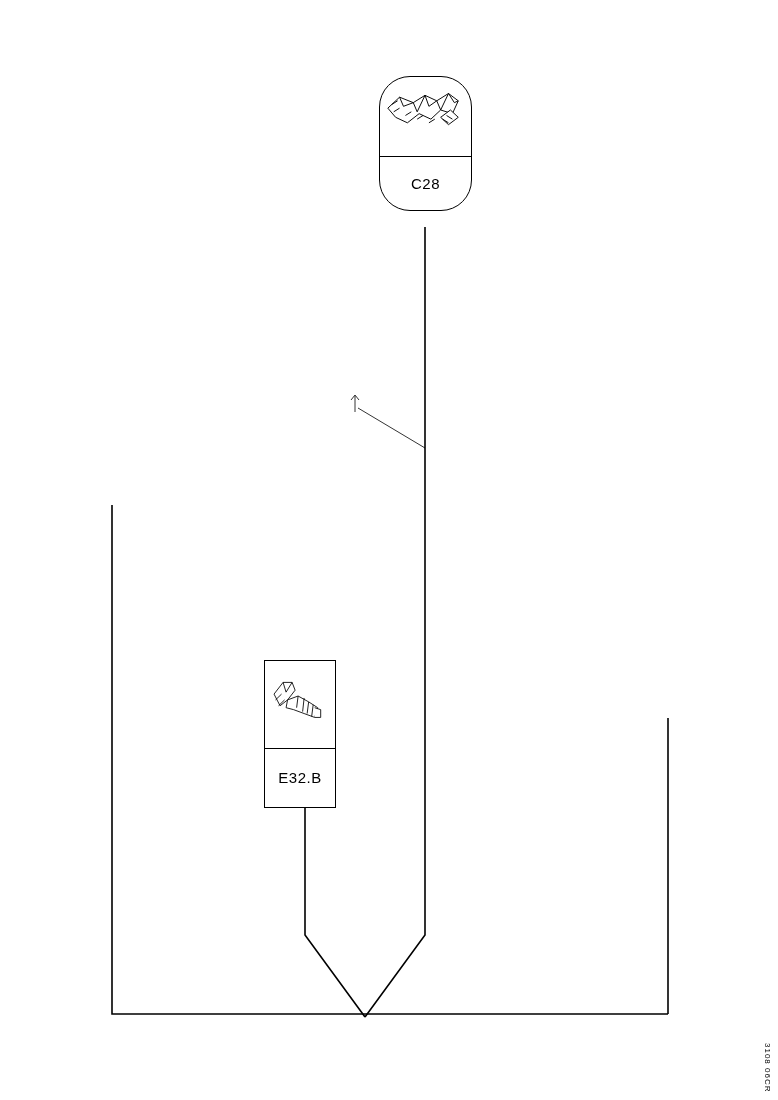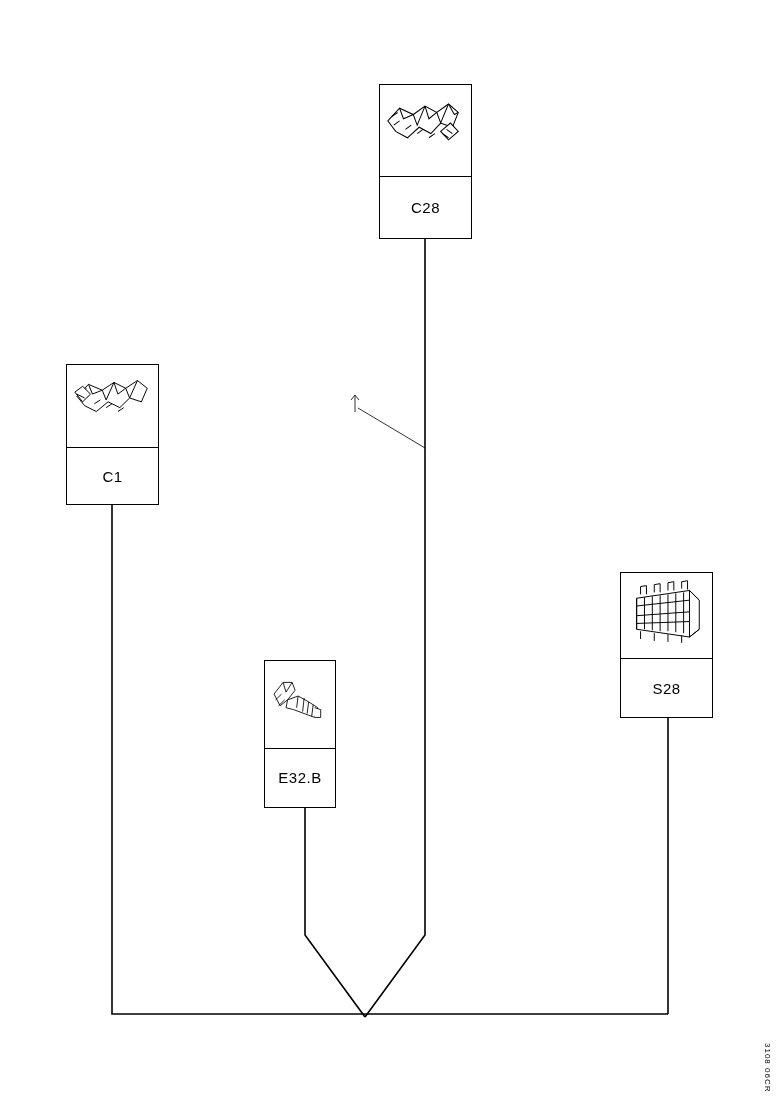--- a/index.html
+++ b/index.html
@@ -78,72 +78,40 @@
     <path d="M 112 505 L 112 1014 L 668 1014" fill="none" stroke="#000" stroke-width="1.6"></path>
 
     <path d="M 668 718 L 668 1014" fill="none" stroke="#000" stroke-width="1.6"></path>
 
     <path d="M 305 808 L 305 935 L 365 1017" fill="none" stroke="#000" stroke-width="1.6"></path>
 
     <path d="M 358 408 L 425 448" fill="none" stroke="#000" stroke-width="0.8"></path>
     <path d="M 355 396 L 355 412 M 351 400 L 355 395 L 359 400" fill="none" stroke="#000" stroke-width="0.8"></path>
   </svg>
 
-  <div class="node" style="left:379px; top:84px; width:93px; height:155px;">
+  <div class="node" style="left:379px; top:76px; width:93px; height:135px;border-radius:31px;">
     <div class="node-icon">
       <svg viewBox="0 0 93 86" preserveAspectRatio="none">
         <g stroke="#000" stroke-width="1" fill="none">
           <path d="M8 34 L20 22 L34 28 L46 20 L58 26 L70 18 L80 26 L74 40 L62 36 L52 46 L40 40 L28 50 L16 44 Z" fill="#fff"></path>
           <path d="M20 22 L24 32 L34 28"></path>
           <path d="M34 28 L38 38 L46 20"></path>
           <path d="M46 20 L50 32 L58 26"></path>
           <path d="M58 26 L62 36 L70 18"></path>
           <path d="M70 18 L76 28 L80 26"></path>
           <path d="M12 30 L18 26 M14 38 L20 34 M26 42 L32 38 M38 46 L44 42 M50 50 L56 46"></path>
           <path d="M62 44 L72 36 L80 44 L70 52 Z" fill="#fff"></path>
           <path d="M64 46 L70 50 M68 42 L74 46"></path>
         </g>
       </svg>
     </div>
     <div class="node-label">C28</div>
   </div>
 
-  <div class="node" style="left:66px; top:364px; width:93px; height:141px;">
-    <div class="node-icon">
-      <svg viewBox="0 0 93 85" preserveAspectRatio="none">
-        <g stroke="#000" stroke-width="1" fill="none">
-          <path d="M10 32 L22 20 L36 26 L48 18 L60 24 L72 16 L82 24 L76 38 L64 34 L54 44 L42 38 L30 48 L18 42 Z" fill="#fff"></path>
-          <path d="M22 20 L26 30 L36 26"></path>
-          <path d="M36 26 L40 36 L48 18"></path>
-          <path d="M48 18 L52 30 L60 24"></path>
-          <path d="M60 24 L64 34 L72 16"></path>
-          <path d="M14 28 L20 24 M16 36 L22 32 M28 40 L34 36 M40 44 L46 40 M52 48 L58 44"></path>
-          <path d="M8 28 L16 22 L24 30 L16 38 Z" fill="#fff"></path>
-          <path d="M10 30 L18 34"></path>
-        </g>
-      </svg>
-    </div>
-    <div class="node-label">C1</div>
-  </div>
 
-  <div class="node" style="left:620px; top:572px; width:93px; height:146px;">
-    <div class="node-icon">
-      <svg viewBox="0 0 93 88" preserveAspectRatio="none">
-        <g stroke="#000" stroke-width="1" fill="none">
-          <path d="M16 26 L70 18 L80 28 L80 58 L70 66 L16 58 Z" fill="#fff"></path>
-          <path d="M16 26 L16 58 M24 25 L24 58 M32 24 L32 59 M40 23 L40 60 M48 22 L48 60 M56 21 L56 61 M64 20 L64 62 M70 18 L70 66"></path>
-          <path d="M16 34 L70 28 M16 44 L70 40 M16 52 L70 50"></path>
-          <path d="M20 22 L20 14 L26 13 L26 22 M34 20 L34 12 L40 11 L40 20 M48 18 L48 10 L54 9 L54 18 M62 16 L62 9 L68 8 L68 17"></path>
-          <path d="M70 18 L80 28 M70 66 L80 58"></path>
-          <path d="M20 60 L20 68 M34 62 L34 70 M48 63 L48 71 M62 64 L62 72"></path>
-        </g>
-      </svg>
-    </div>
-    <div class="node-label">S28</div>
-  </div>
 
   <div class="node" style="left:264px; top:660px; width:72px; height:148px;">
     <div class="node-icon">
       <svg viewBox="0 0 93 89" preserveAspectRatio="none">
         <g stroke="#000" stroke-width="1" fill="none">
           <path d="M12 34 L24 22 L36 22 L40 30 L30 40 L20 46 Z" fill="#fff"></path>
           <path d="M24 22 L28 32 L36 22"></path>
           <path d="M30 40 L44 36 L58 42 L70 48 L66 58 L52 54 L38 50 L28 48 Z" fill="#fff"></path>
           <path d="M44 36 L42 48 M52 38 L50 52 M58 42 L56 54 M64 45 L62 57"></path>
           <path d="M66 48 L74 50 L74 58 L66 58" fill="#fff"></path>

